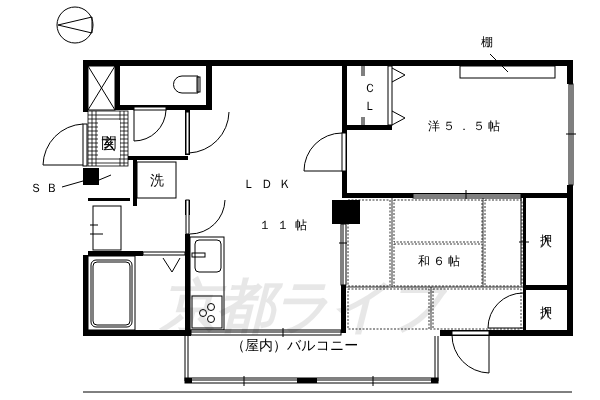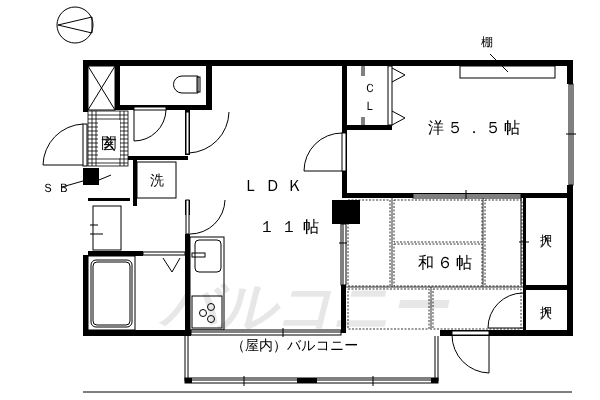--- a/index.html
+++ b/index.html
@@ -1,19 +1,19 @@
 <!DOCTYPE html>
 <html><head>
 <meta charset="utf-8">
 <style>
   html,body{margin:0;padding:0;background:#fff;}
   body{width:600px;height:400px;position:relative;overflow:hidden;font-family:"DejaVu Sans",sans-serif;color:#000;}
   svg{position:absolute;left:0;top:0;}
   .lbl{position:absolute;white-space:nowrap;color:#000;line-height:1;}
-  .big{font-size:16px;letter-spacing:6px;}
+  .big{font-size:12px;letter-spacing:6px;}
   .mid{font-size:14px;}
   .sm{font-size:12px;}
   .vert{writing-mode:vertical-rl;font-size:12px;letter-spacing:1px;}
   .wm{position:absolute;font-size:58px;font-weight:bold;color:#000;opacity:0.09;letter-spacing:-2px;white-space:nowrap;font-style:italic;}
 </style>
 </head>
 <body>
 
 <svg width="600" height="400" viewBox="0 0 600 400">
 
@@ -240,27 +240,27 @@
     <path d="M 523,293 A 35,35 0 0 0 488,328"></path>
     <line x1="488" y1="328" x2="523" y2="328"></line>
   </g>
 
   <g fill="none" stroke="#000" stroke-width="1">
     <rect x="452" y="331" width="37" height="4" fill="#fff"></rect>
     <path d="M 452,335 A 38,38 0 0 0 489,373 L 489,335"></path>
   </g>
 </svg>
 
-<div class="wm" style="left:160px;top:268px;">バルコニー</div>
+<div class="wm" style="left:160px;top:268px;">京都ライフ</div>
 
 <div class="lbl big" style="left:243px;top:178px;">ＬＤＫ</div>
 <div class="lbl big" style="left:243px;top:219px;margin-left:16px;">１１帖</div>
 <div class="lbl big" style="left:428px;top:120px;letter-spacing:3px;">洋５．５帖</div>
 <div class="lbl big" style="left:418px;top:255px;letter-spacing:3px;">和６帖</div>
 <div class="lbl sm" style="left:364px;top:82px;">Ｃ</div>
 <div class="lbl sm" style="left:364px;top:100px;">Ｌ</div>
 <div class="lbl sm" style="left:481px;top:36px;">棚</div>
 <div class="lbl vert" style="left:540px;top:224px;">押入</div>
 <div class="lbl vert" style="left:540px;top:296px;">押入</div>
 <div class="lbl vert" style="left:101px;top:123px;font-size:15px;">玄関</div>
 <div class="lbl mid" style="left:150px;top:173px;">洗</div>
 <div class="lbl mid" style="left:231px;top:338px;">（屋内）バルコニー</div>
-<div class="lbl sm" style="left:42px;top:182px;letter-spacing:4px;">ＳＢ</div>
+<div class="lbl sm" style="left:30px;top:182px;letter-spacing:4px;">ＳＢ</div>
 
 </body></html>

